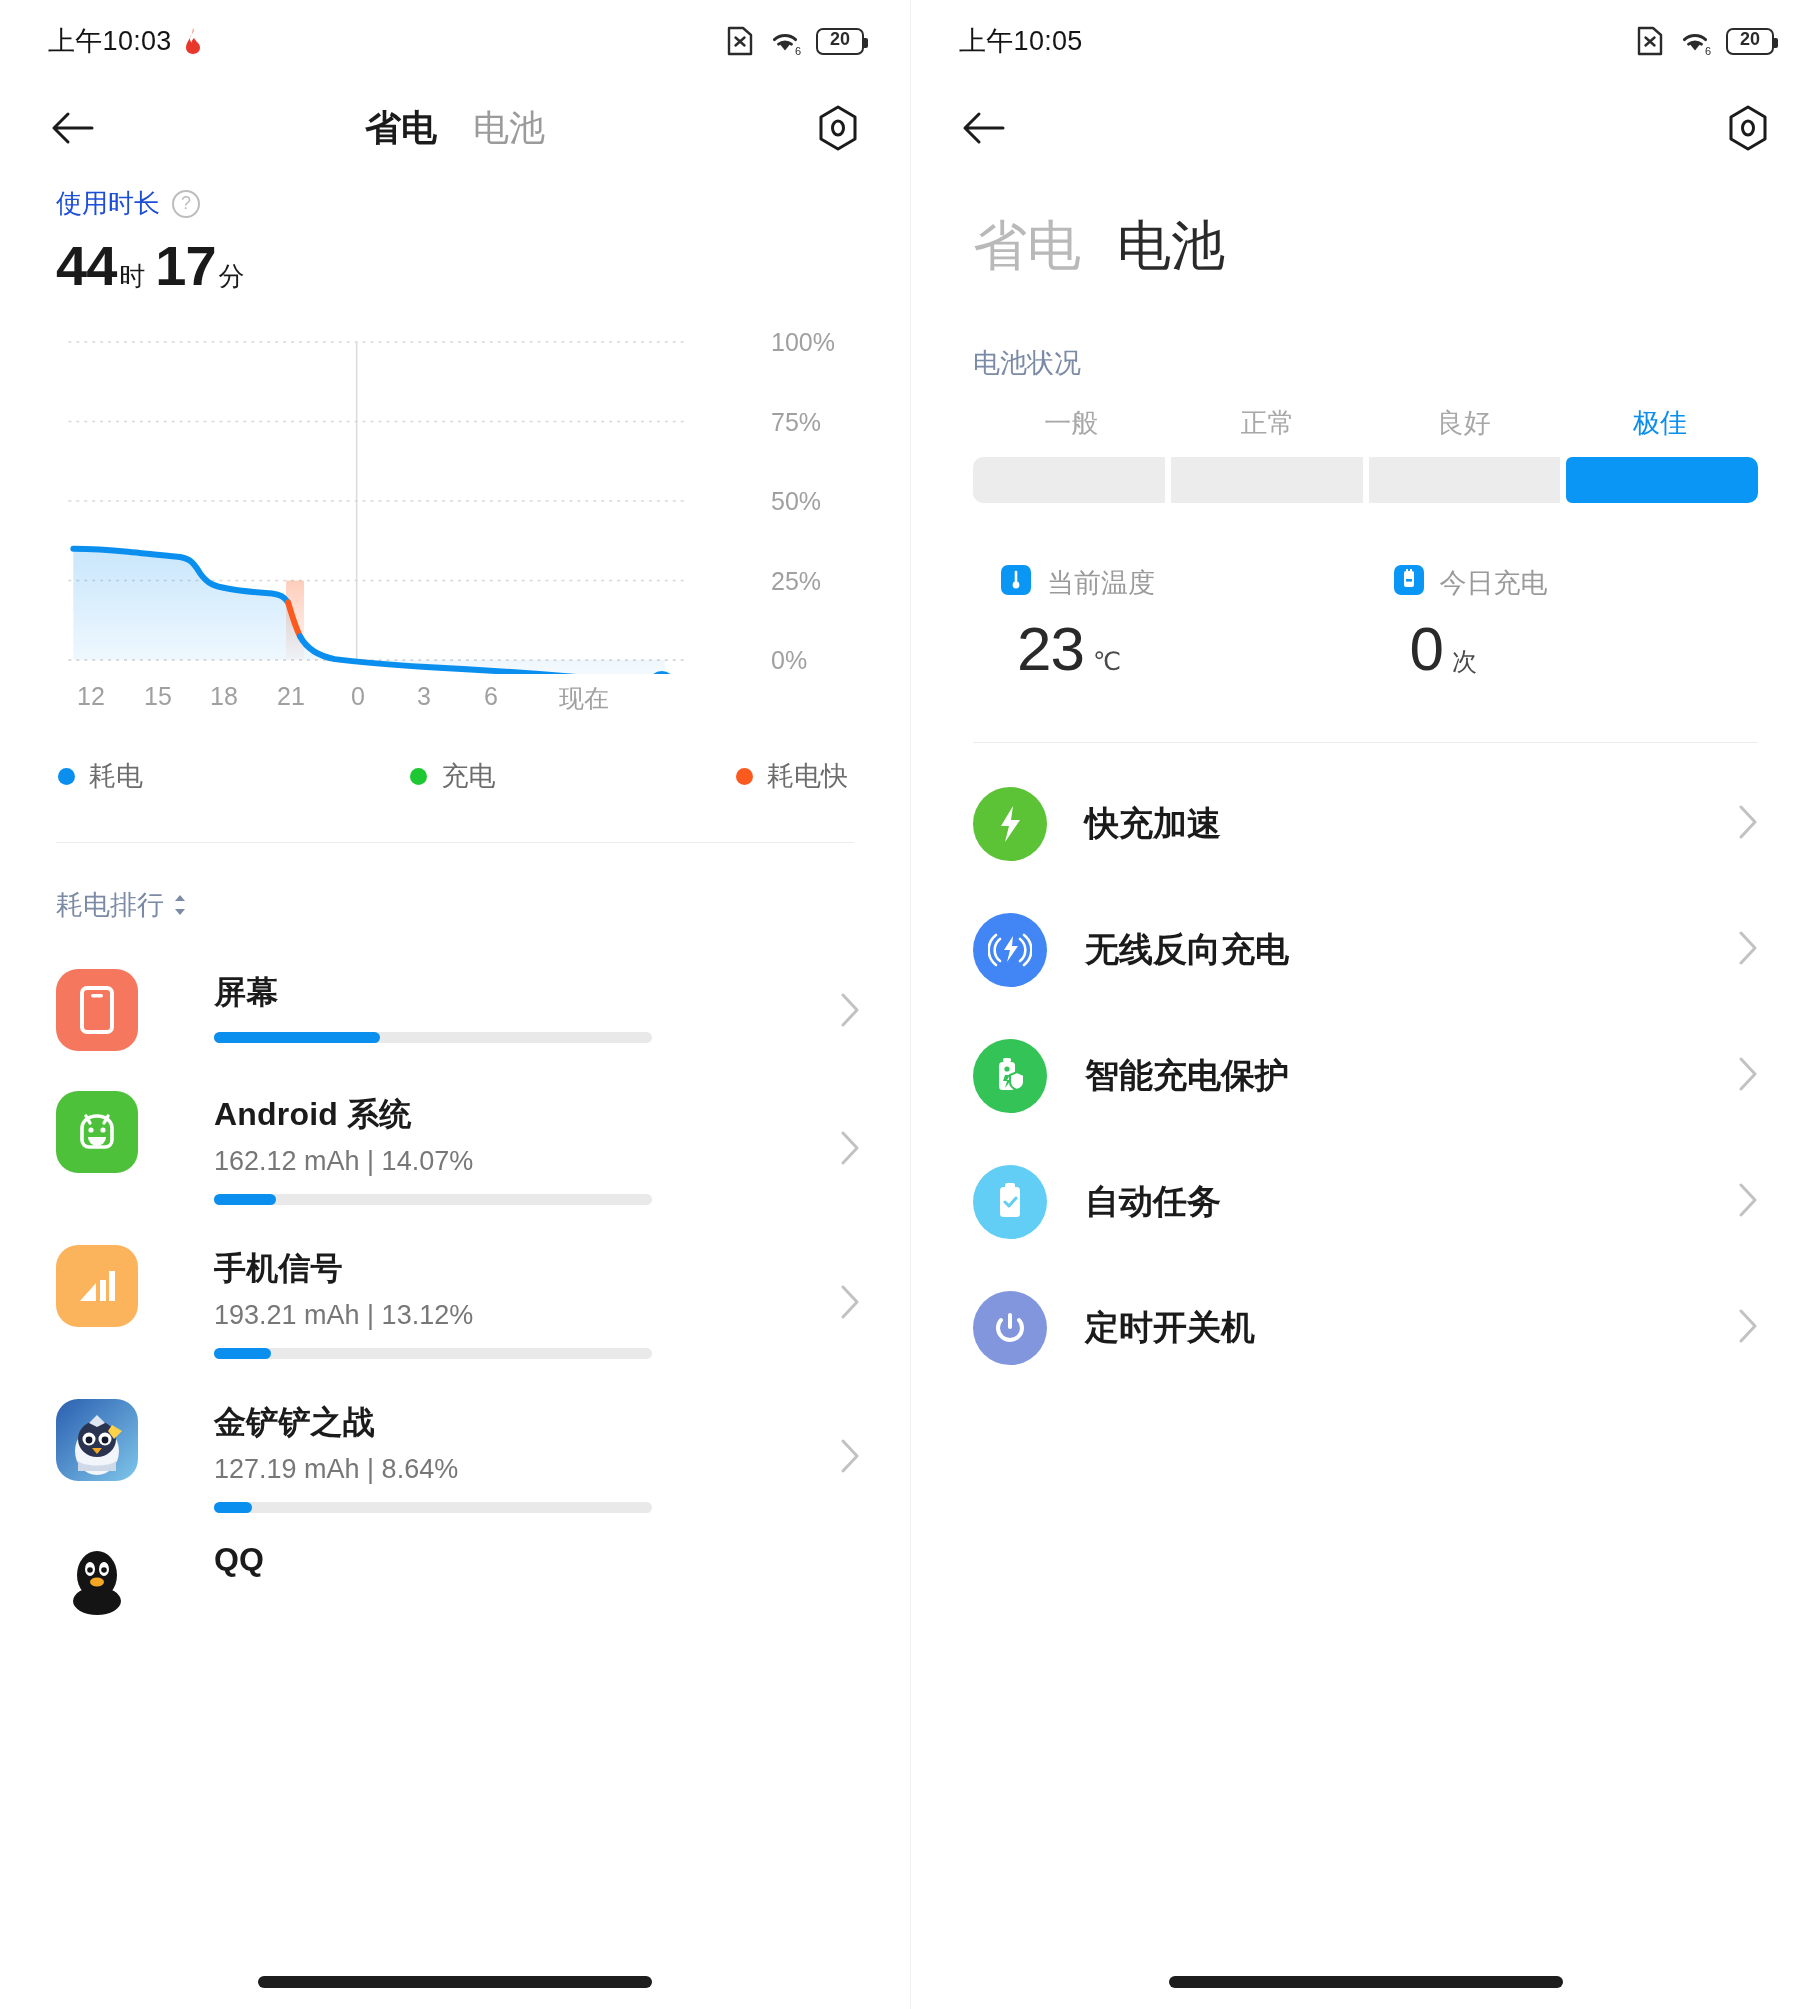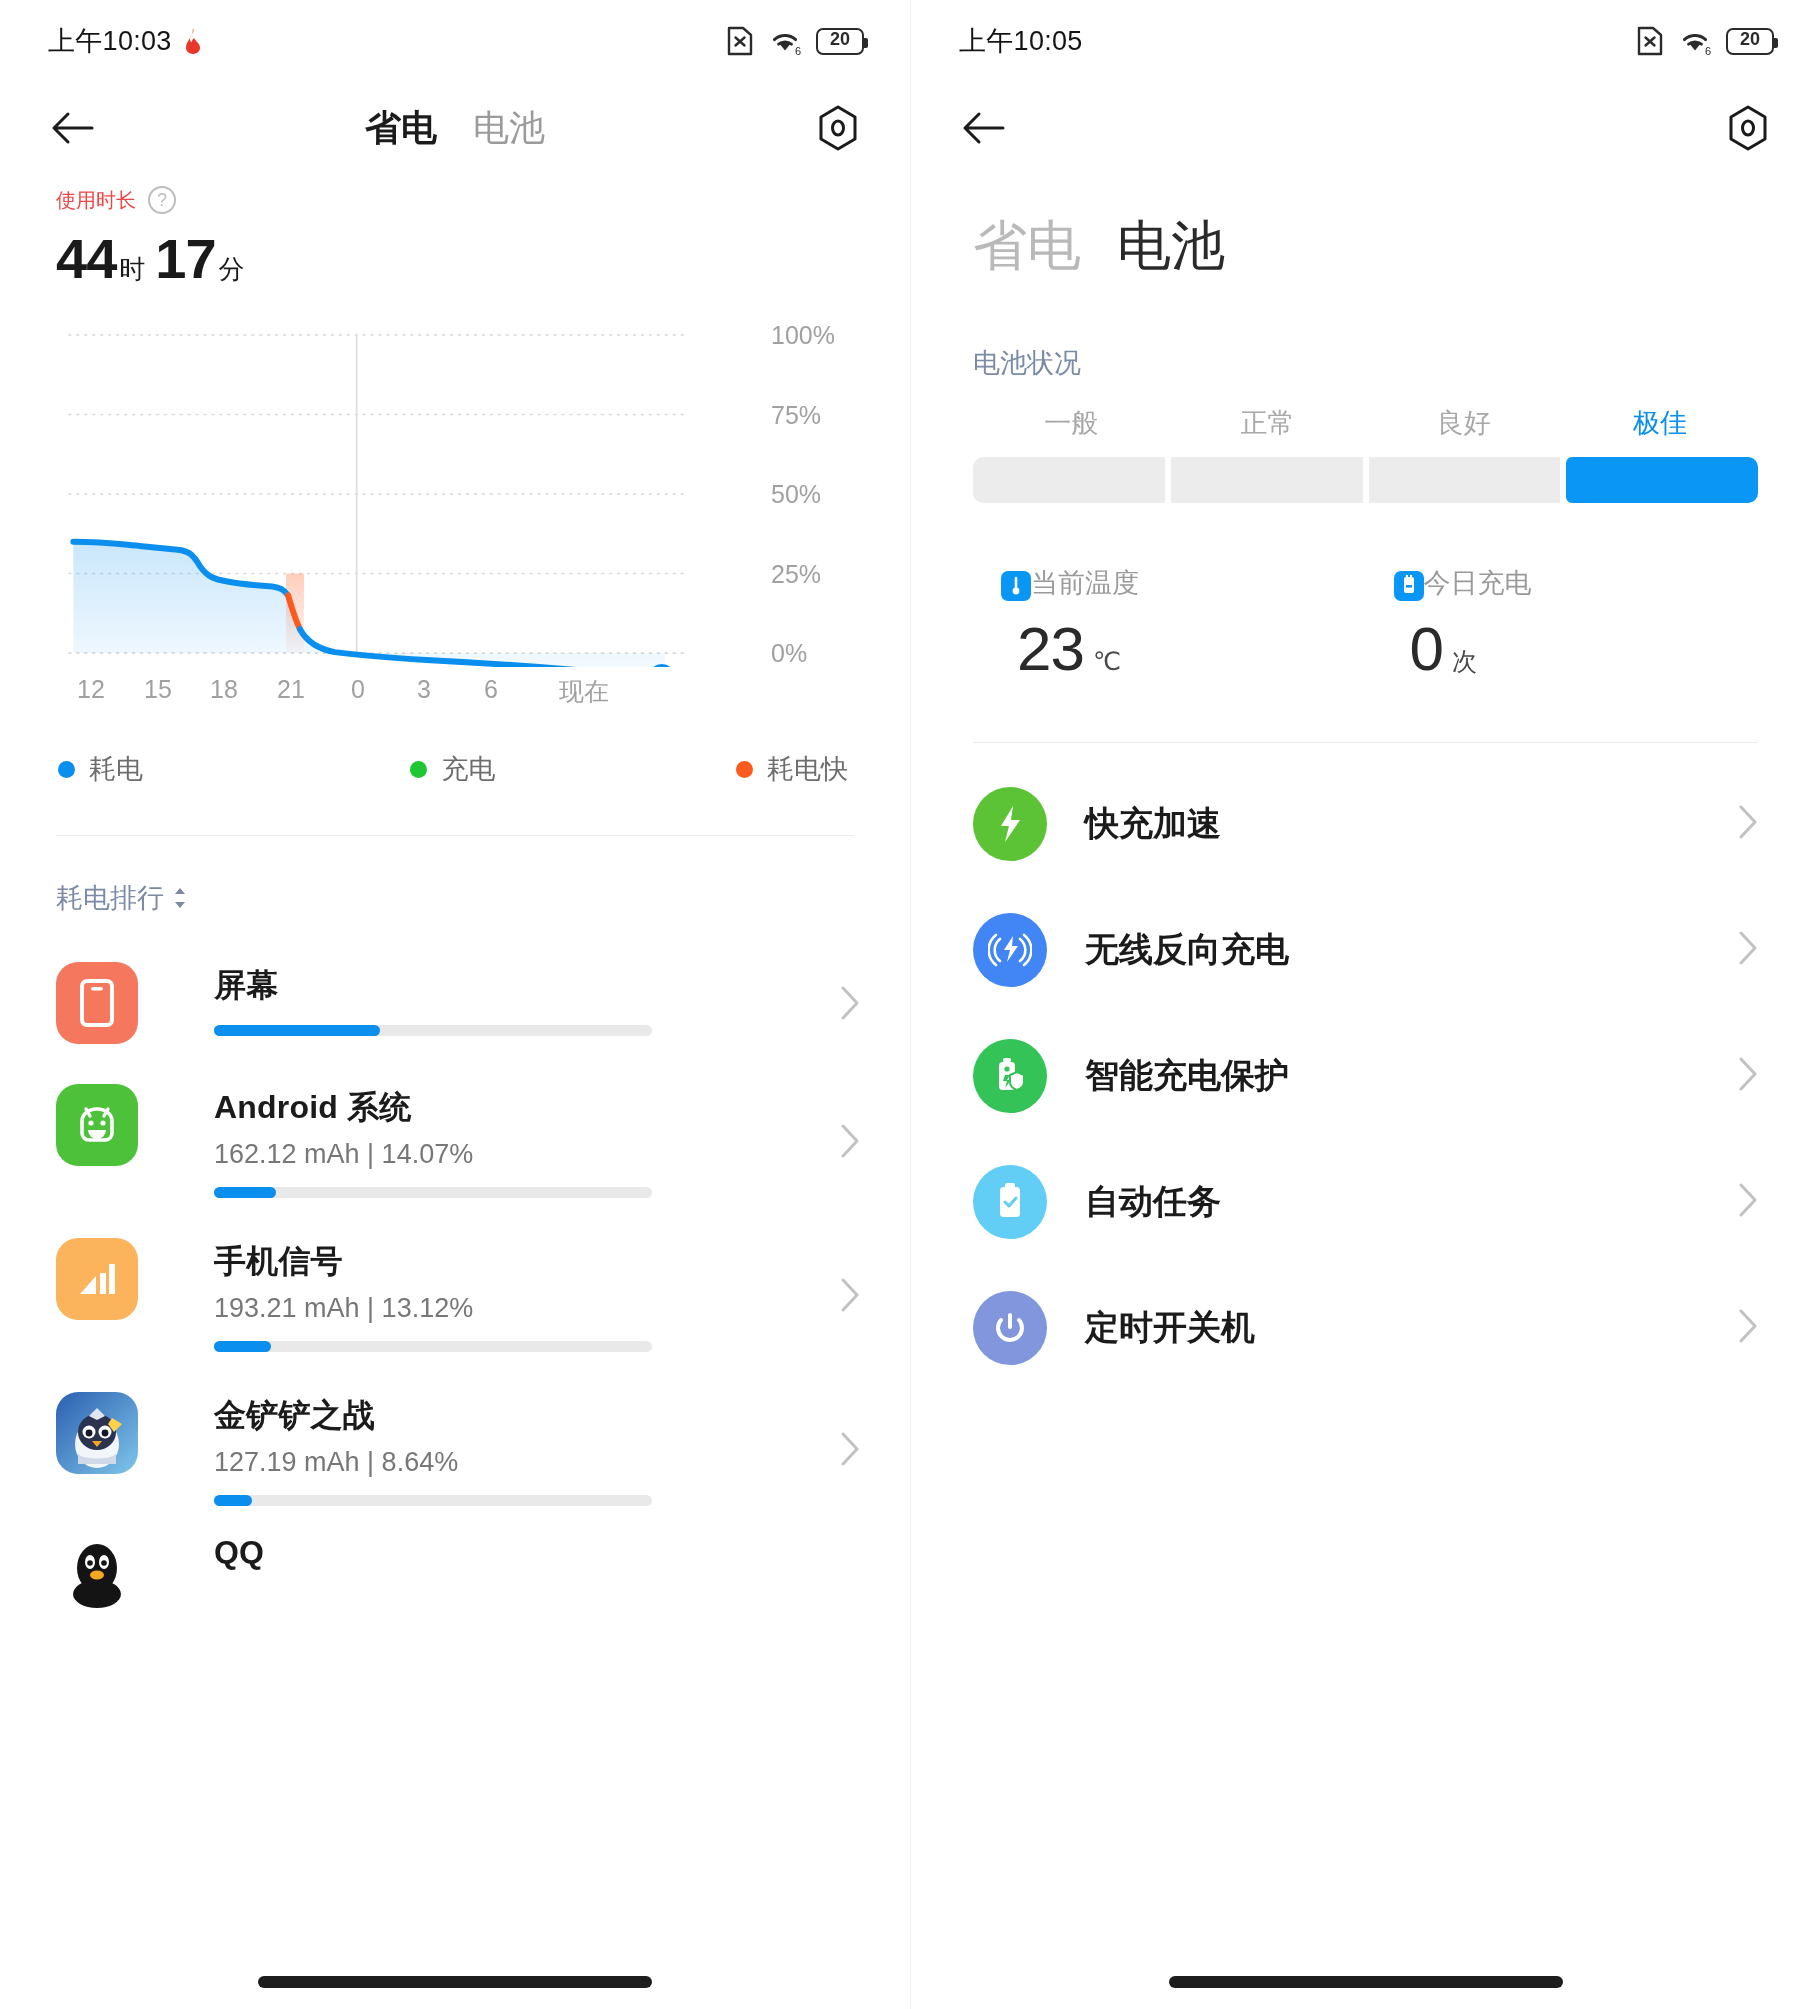--- a/index.html
+++ b/index.html
@@ -33,21 +33,21 @@
               margin-left:auto; cursor:pointer; }
   .nav-tabs { position:absolute; left:0; right:0; display:flex; justify-content:center;
               align-items:baseline; gap:36px; pointer-events:none; }
   .nav-tabs > span { pointer-events:auto; }
   .tab-active { font-size:36px; font-weight:700; color:#1b1b1b; cursor:pointer; }
   .tab-inactive { font-size:36px; font-weight:400; color:#9b9b9b; cursor:pointer; }
 
   
   .usage-wrap { padding:12px 0 0 56px; }
   .usage-label { display:flex; align-items:center; gap:12px; }
-  .usage-label .t { font-size:20px; color:#ef4444; }
+  .usage-label .t { font-size:26px; color:#1d4ed8; }
   .q-mark { width:28px; height:28px; border:2px solid #bdbdbd; border-radius:50%;
             display:flex; align-items:center; justify-content:center;
             font-size:18px; color:#bdbdbd; cursor:pointer; }
   .usage-value { margin-top:12px; display:flex; align-items:baseline; color:#1a1a1a; }
   .uv-num { font-size:56px; font-weight:700; letter-spacing:-1px; }
   .uv-unit { font-size:26px; font-weight:500; margin:0 10px 0 3px; }
 
   
   .chart-area { position:relative; margin-top:38px; height:398px; padding:0 0 0 68px; }
   .chart-svg { display:block; }
@@ -100,21 +100,21 @@
   .health-labels span { flex:1; text-align:center; font-size:27px; color:#a8a8a8; }
   .health-labels span.on { color:#0a8fef; }
   .health-bars { display:flex; gap:6px; margin-top:16px; }
   .hb { flex:1; height:46px; background:#ececec; }
   .hb:first-child { border-radius:10px 0 0 10px; }
   .hb:last-child { border-radius:0 10px 10px 0; }
   .hb.on { background:#0a96f5; border-radius:6px 10px 10px 6px; }
 
   .stats { display:flex; margin:62px 62px 0 62px; }
   .stat { flex:1; }
-  .stat-head { display:flex; align-items:flex-end; gap:0;padding-left:28px; }
+  .stat-head { display:flex; align-items:flex-start; gap:16px;padding-left:28px; }
   .stat-ic { width:30px; height:30px; border-radius:7px; background:#0a96f5;
              display:flex; align-items:center; justify-content:center; }
   .stat-name { font-size:27px; color:#9a9a9a; }
   .stat-val { margin-top:12px; padding-left:44px; display:flex; align-items:baseline; }
   .stat-num { font-size:62px; font-weight:400; color:#2a2a2a; letter-spacing:-1px; }
   .stat-unit { font-size:25px; color:#4a4a4a; margin-left:9px; }
 
   .hr2 { height:1px; background:#ececec; margin:58px 62px 0 62px; }
 
   .menu { margin-top:18px; }

